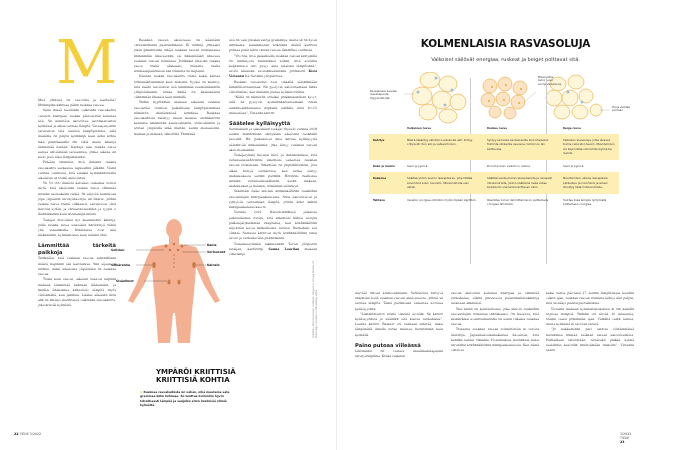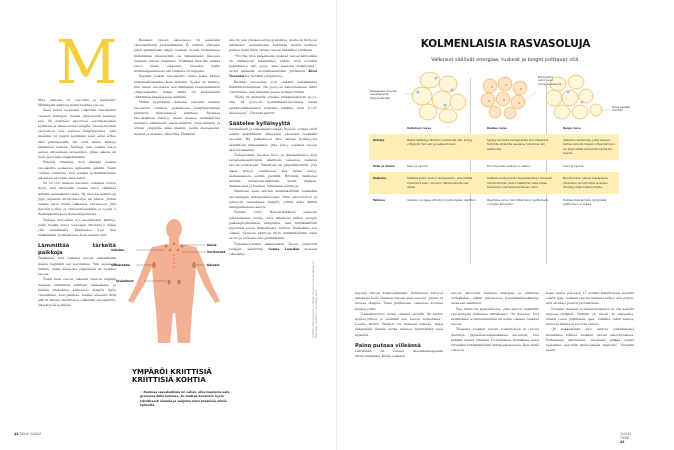--- a/index.html
+++ b/index.html
@@ -19,21 +19,21 @@
   .dropcap { position: absolute; left: 56px; top: 36px; font-family: "DejaVu Serif", serif; font-size: 60px; line-height: 52px; color: #f5cf3b; font-weight: normal; }
 
   .folio { position: absolute; top: 432px; font-family: "DejaVu Sans", sans-serif; font-size: 3.2px; color: #555; }
   .folio b { color: #111; }
 
   .credit { position: absolute; left: 312px; top: 248px; width: 6px; height: 90px; writing-mode: vertical-rl; transform: rotate(180deg); font-family: "DejaVu Sans", sans-serif; font-size: 2.4px; color: #888; }
 
   
   .figure { position: absolute; left: 108px; top: 215px; width: 128px; height: 130px; }
   .fig-label { position: absolute; font-family: "DejaVu Sans", sans-serif; font-size: 3px; font-weight: bold; color: #222; }
-  .fig-title { position: absolute; left: 132px; top: 368px; font-family: "DejaVu Sans", sans-serif; font-weight: bold; font-size: 7px; line-height: 8px; color: #111; }
+  .fig-title { position: absolute; left: 156px; top: 368px; font-family: "DejaVu Sans", sans-serif; font-weight: bold; font-size: 7px; line-height: 8px; color: #111; }
   .fig-caption { position: absolute; left: 140px; top: 390px; width: 100px; font-family: "DejaVu Sans", sans-serif; font-weight: bold; font-size: 2.9px; line-height: 4.3px; color: #222; }
   .fig-caption .arrow { color: #f5b400; }
 
   
   .info-title { position: absolute; left: 337px; width: 337px; top: 37px; text-align: center; font-family: "DejaVu Sans", sans-serif; font-weight: bold; font-size: 10.5px; letter-spacing: -0.2px; color: #111; }
   .info-sub { position: absolute; left: 337px; width: 337px; top: 56px; text-align: center; font-family: "DejaVu Sans", sans-serif; font-size: 5px; color: #333; }
   .cells { position: absolute; left: 370px; top: 72px; width: 280px; height: 52px; }
   .cell-note { position: absolute; font-family: "DejaVu Sans", sans-serif; font-style: italic; font-size: 2.6px; line-height: 3.4px; color: #333; }
 
   .table { position: absolute; left: 369px; top: 124px; width: 250px; font-family: "DejaVu Sans", sans-serif; font-size: 2.7px; line-height: 4.5px; color: #333; }

